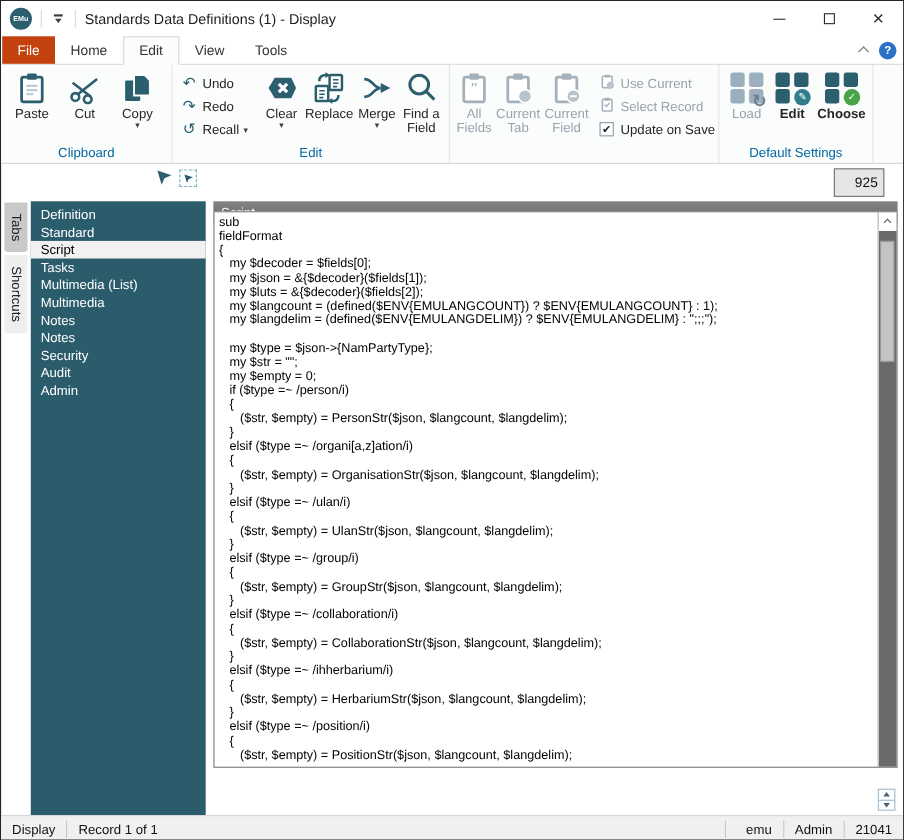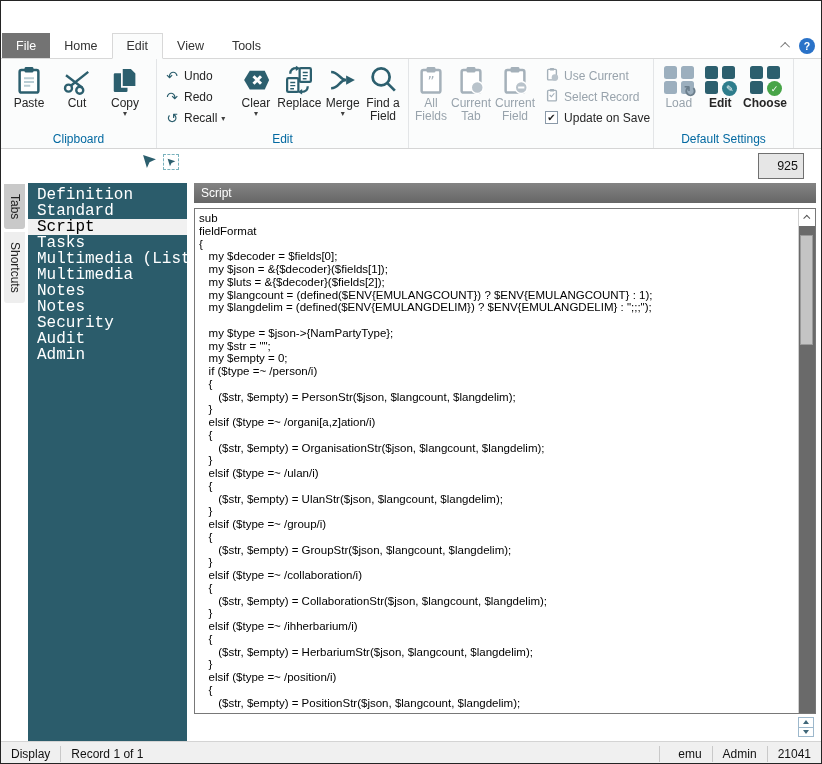--- a/index.html
+++ b/index.html
@@ -17,21 +17,21 @@
   .wtitle { font-size:13px; color:#1c1c1c; }
   .tspacer { flex:1; }
   .winbtn { width:45px; height:32px; display:flex; align-items:center; justify-content:center; font-size:13px; color:#2b2b2b; }
   .winbtn.close { font-size:18px; }
   .winbtn .maxsq { width:10px; height:10px; border:1.3px solid #2b2b2b; display:block; }
   .winbtn .minbar { width:11px; height:0; border-top:1.5px solid #2b2b2b; display:block; }
 
   
   .tabrow { position:absolute; left:0; top:32px; width:100%; height:26px; display:flex; align-items:stretch; border-bottom:1px solid #d8d8d8; background:#fff; }
   .rtab { padding:0 14px; display:flex; align-items:center; font-size:12.5px; color:#333; }
-  .rtab.file { background:#737373; color:#fff; margin-left:1px; }
+  .rtab.file { background:#c2410c; color:#fff; margin-left:1px; }
   .rtab.active { background:#fbfcfc; border:1px solid #d8d8d8; border-bottom:1px solid #fbfcfc; margin-bottom:-1px; }
   .tabrow .spacer { flex:1; }
   .collapse { width:22px; display:flex; align-items:center; justify-content:center; }
   .chev-up { width:7px; height:7px; border-left:1.6px solid #777; border-top:1.6px solid #777; transform:rotate(45deg) translateY(2px); }
   .helpbtn { width:16px; height:16px; border-radius:50%; background:#2a72c8; color:#fff; font-size:10.5px; font-weight:bold; display:flex; align-items:center; justify-content:center; align-self:center; margin:0 6px 0 2px; }
 
   
   .ribbon { position:absolute; left:0; top:58px; width:100%; height:90px; background:#fbfcfc; border-bottom:1px solid #d5d5d5; display:flex; }
   .rgroup { position:relative; height:100%; border-right:1px solid #e3e5e7; display:flex; align-items:flex-start; padding:4px 4px 18px 4px; }
   .glabel { position:absolute; bottom:2px; left:0; width:100%; text-align:center; font-size:12px; color:#0369a1; }
@@ -61,27 +61,27 @@
   .selbox { width:16px; height:16px; border:1.5px dashed #79b2bd; display:flex; align-items:center; justify-content:center; }
   .recbar { position:absolute; left:186px; top:152px; width:565px; height:26px; background:#e6e6e6; border:1px solid #707070; display:flex; align-items:center; padding-left:6px; font-size:12.5px; font-weight:bold; color:#111; }
   .recval { position:absolute; left:757px; top:152px; width:46px; height:26px; background:#e6e6e6; border:1px solid #707070; display:flex; align-items:center; justify-content:flex-end; padding-right:5px; font-size:12.5px; color:#111; }
 
   
   .rail { position:absolute; left:3px; top:183px; width:22px; }
   .railtab { writing-mode:vertical-rl; display:flex; align-items:center; justify-content:center; width:21px; font-size:12px; color:#222; border-radius:0 0 3px 3px; padding:10px 0; margin-bottom:3px; }
   .railtab.active { background:#c9c9c9; }
   .railtab.idle { background:#eeeeee; }
   .sidebar { position:absolute; left:27px; top:182px; width:159px; height:558px; background:#2B5C6B; }
-  .sitem { height:16px; line-height:16px; padding-left:9px; font-size:16px; color:#fff; white-space:nowrap;font-family:Liberation Mono, monospace; }
+  .sitem { height:16px; line-height:16px; padding-left:9px; font-size:12px; color:#fff; white-space:nowrap; }
   .sitem.active { background:#f1f1f1; color:#000; }
 
   
   .main { position:absolute; left:193px; top:182px; width:622px; height:558px; background:#fff; }
   .scriptbar { position:absolute; left:0; top:0; width:100%; height:20px; background:linear-gradient(180deg,#848484,#666666); color:#fff; font-size:12px; display:flex; align-items:center; padding-left:7px; }
-  .codebox { position:absolute; left:0; top:25px; width:100%; height:506px; border:1px solid #787878; background:#fff; }
+  .codebox { position:absolute; left:0; top:9px; width:100%; height:506px; border:1px solid #787878; background:#fff; }
   .code { position:absolute; left:0; top:0; right:17px; bottom:0; overflow:hidden; white-space:pre; font-family:"Liberation Sans", sans-serif; font-size:11.5px; line-height:12.75px; color:#000; padding:3px 0 0 4px; }
   .vscroll { position:absolute; right:0; top:0; width:17px; bottom:0; border-left:1px solid #cfcfcf; background:#6a6a6a; }
   .vs-btn { position:absolute; left:0; top:0; width:100%; height:17px; background:#fff; display:flex; align-items:center; justify-content:center; }
   .grip-up { width:5px; height:5px; border-left:1.6px solid #555; border-top:1.6px solid #555; transform:rotate(45deg) translateY(1px); }
   .vs-thumb { position:absolute; left:1px; top:26px; width:13px; height:110px; background:#c4c4c4; border:1px solid #9a9a9a; }
   .hstrip { position:absolute; left:0; top:533px; width:100%; height:22px; background:#fff; }
   .spin { position:absolute; right:2px; top:1px; width:16px; height:20px; border:1px solid #9db8cc; display:flex; flex-direction:column; }
   .spin .u,.spin .d { flex:1; display:flex; align-items:center; justify-content:center; }
   .spin .u { border-bottom:1px solid #9db8cc; }
   .tri-up { width:0; height:0; border-left:3.5px solid transparent; border-right:3.5px solid transparent; border-bottom:4px solid #3f6678; }
@@ -91,20 +91,38 @@
   .statusbar { position:absolute; left:0; top:740px; width:100%; height:24px; background:#f0f0f0; border-top:1px solid #d4d4d4; display:flex; align-items:center; font-size:12px; color:#111; }
   .scell { padding:0 10px; height:16px; line-height:16px; }
   .ssep { width:1px; height:16px; background:#c9c9c9; }
   .statusbar .spread { flex:1; }
 </style>
 </head>
 <body>
 
 <div class="window">
 
+  <div class="titlebar">
+    <div class="logo">EMu</div>
+    <div class="tsep"></div>
+    <div class="qat">
+        <span class="bar"></span>
+        <span class="car"></span>
+      </div>
+    <div class="tsep"></div>
+    <div class="wtitle">Standards Data Definitions (1) - Display</div>
+    <div class="tspacer"></div>
+    <div class="winbtn">
+        <span class="minbar"></span>
+      </div>
+    <div class="winbtn">
+        <span class="maxsq"></span>
+      </div>
+    <div class="winbtn close">×</div>
+  </div>
 
   <div class="tabrow">
     <div class="rtab file">File</div>
     <div class="rtab">Home</div>
     <div class="rtab active">Edit</div>
     <div class="rtab">View</div>
     <div class="rtab">Tools</div>
     <div class="spacer"></div>
     <div class="collapse">
         <span class="chev-up"></span>

